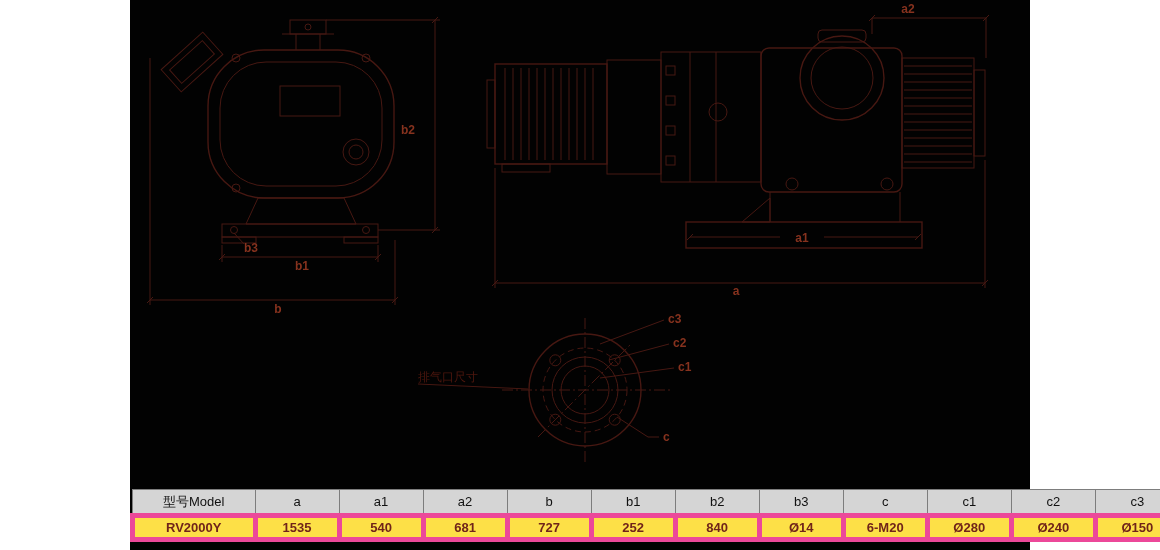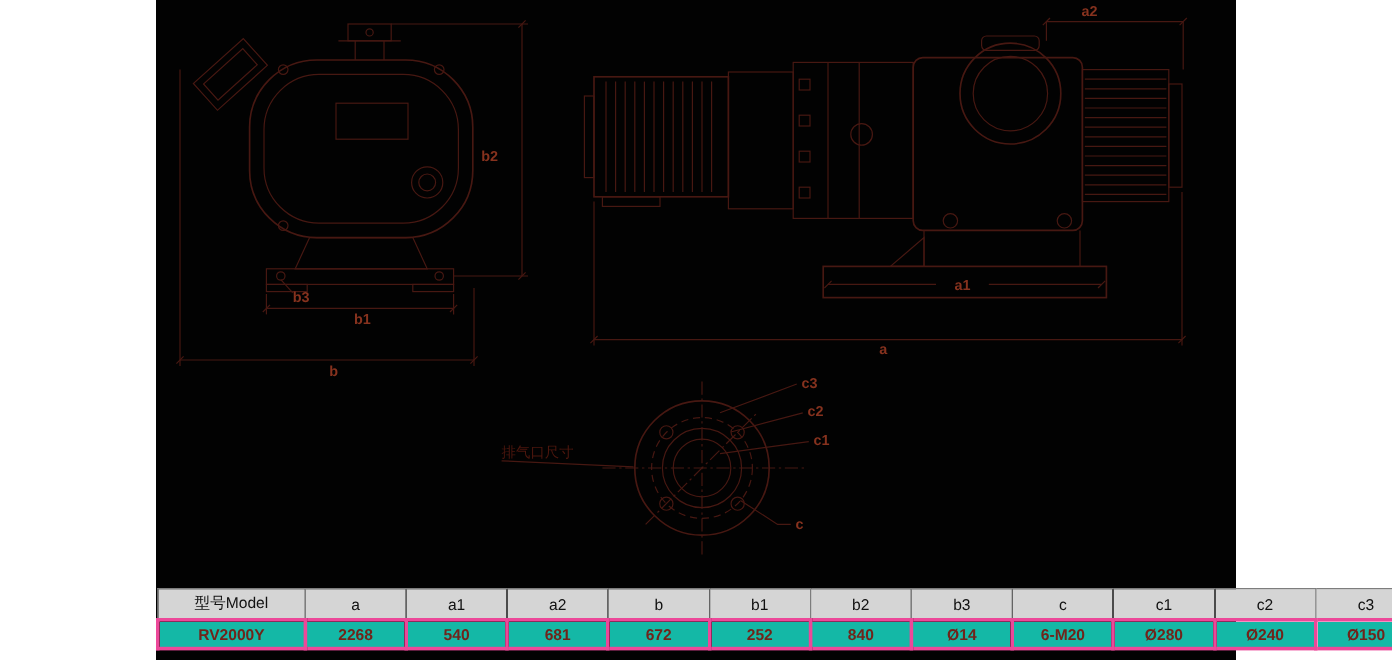--- a/index.html
+++ b/index.html
@@ -34,23 +34,23 @@
   table.dim-table{
     position:absolute;left:0;bottom:8px;width:1052px;
     border-collapse:collapse;table-layout:fixed;
   }
   table.dim-table th{
     background:var(--table-header-bg);color:var(--table-header-text);
     font-size:13px;font-weight:normal;height:26px;text-align:center;
     border:1px solid #7d7d7d;white-space:nowrap;overflow:hidden;
   }
   table.dim-table td{
-    background:#14b8a6;color:var(--table-value-text);
+    background:#fde047;color:var(--table-value-text);
     font-size:13px;font-weight:bold;height:24px;text-align:center;
-    border:3px solid #ec4899;white-space:nowrap;overflow:hidden;
+    border:5px solid #ec4899;white-space:nowrap;overflow:hidden;
   }
 </style>
 </head>
 <body>
 
 <div class="page">
   <div class="canvas">
 
     <div class="drawing-area">
       <svg class="drawing" viewBox="0 0 900 490">
@@ -255,24 +255,24 @@
           <th>b3</th>
           <th>c</th>
           <th>c1</th>
           <th>c2</th>
           <th>c3</th>
         </tr>
       </thead>
       <tbody>
         <tr>
           <td>RV2000Y</td>
-          <td>2268</td>
+          <td>1535</td>
           <td>540</td>
           <td>681</td>
-          <td>672</td>
+          <td>727</td>
           <td>252</td>
           <td>840</td>
           <td>Ø14</td>
           <td>6-M20</td>
           <td>Ø280</td>
           <td>Ø240</td>
           <td>Ø150</td>
         </tr>
       </tbody>
     </table>

